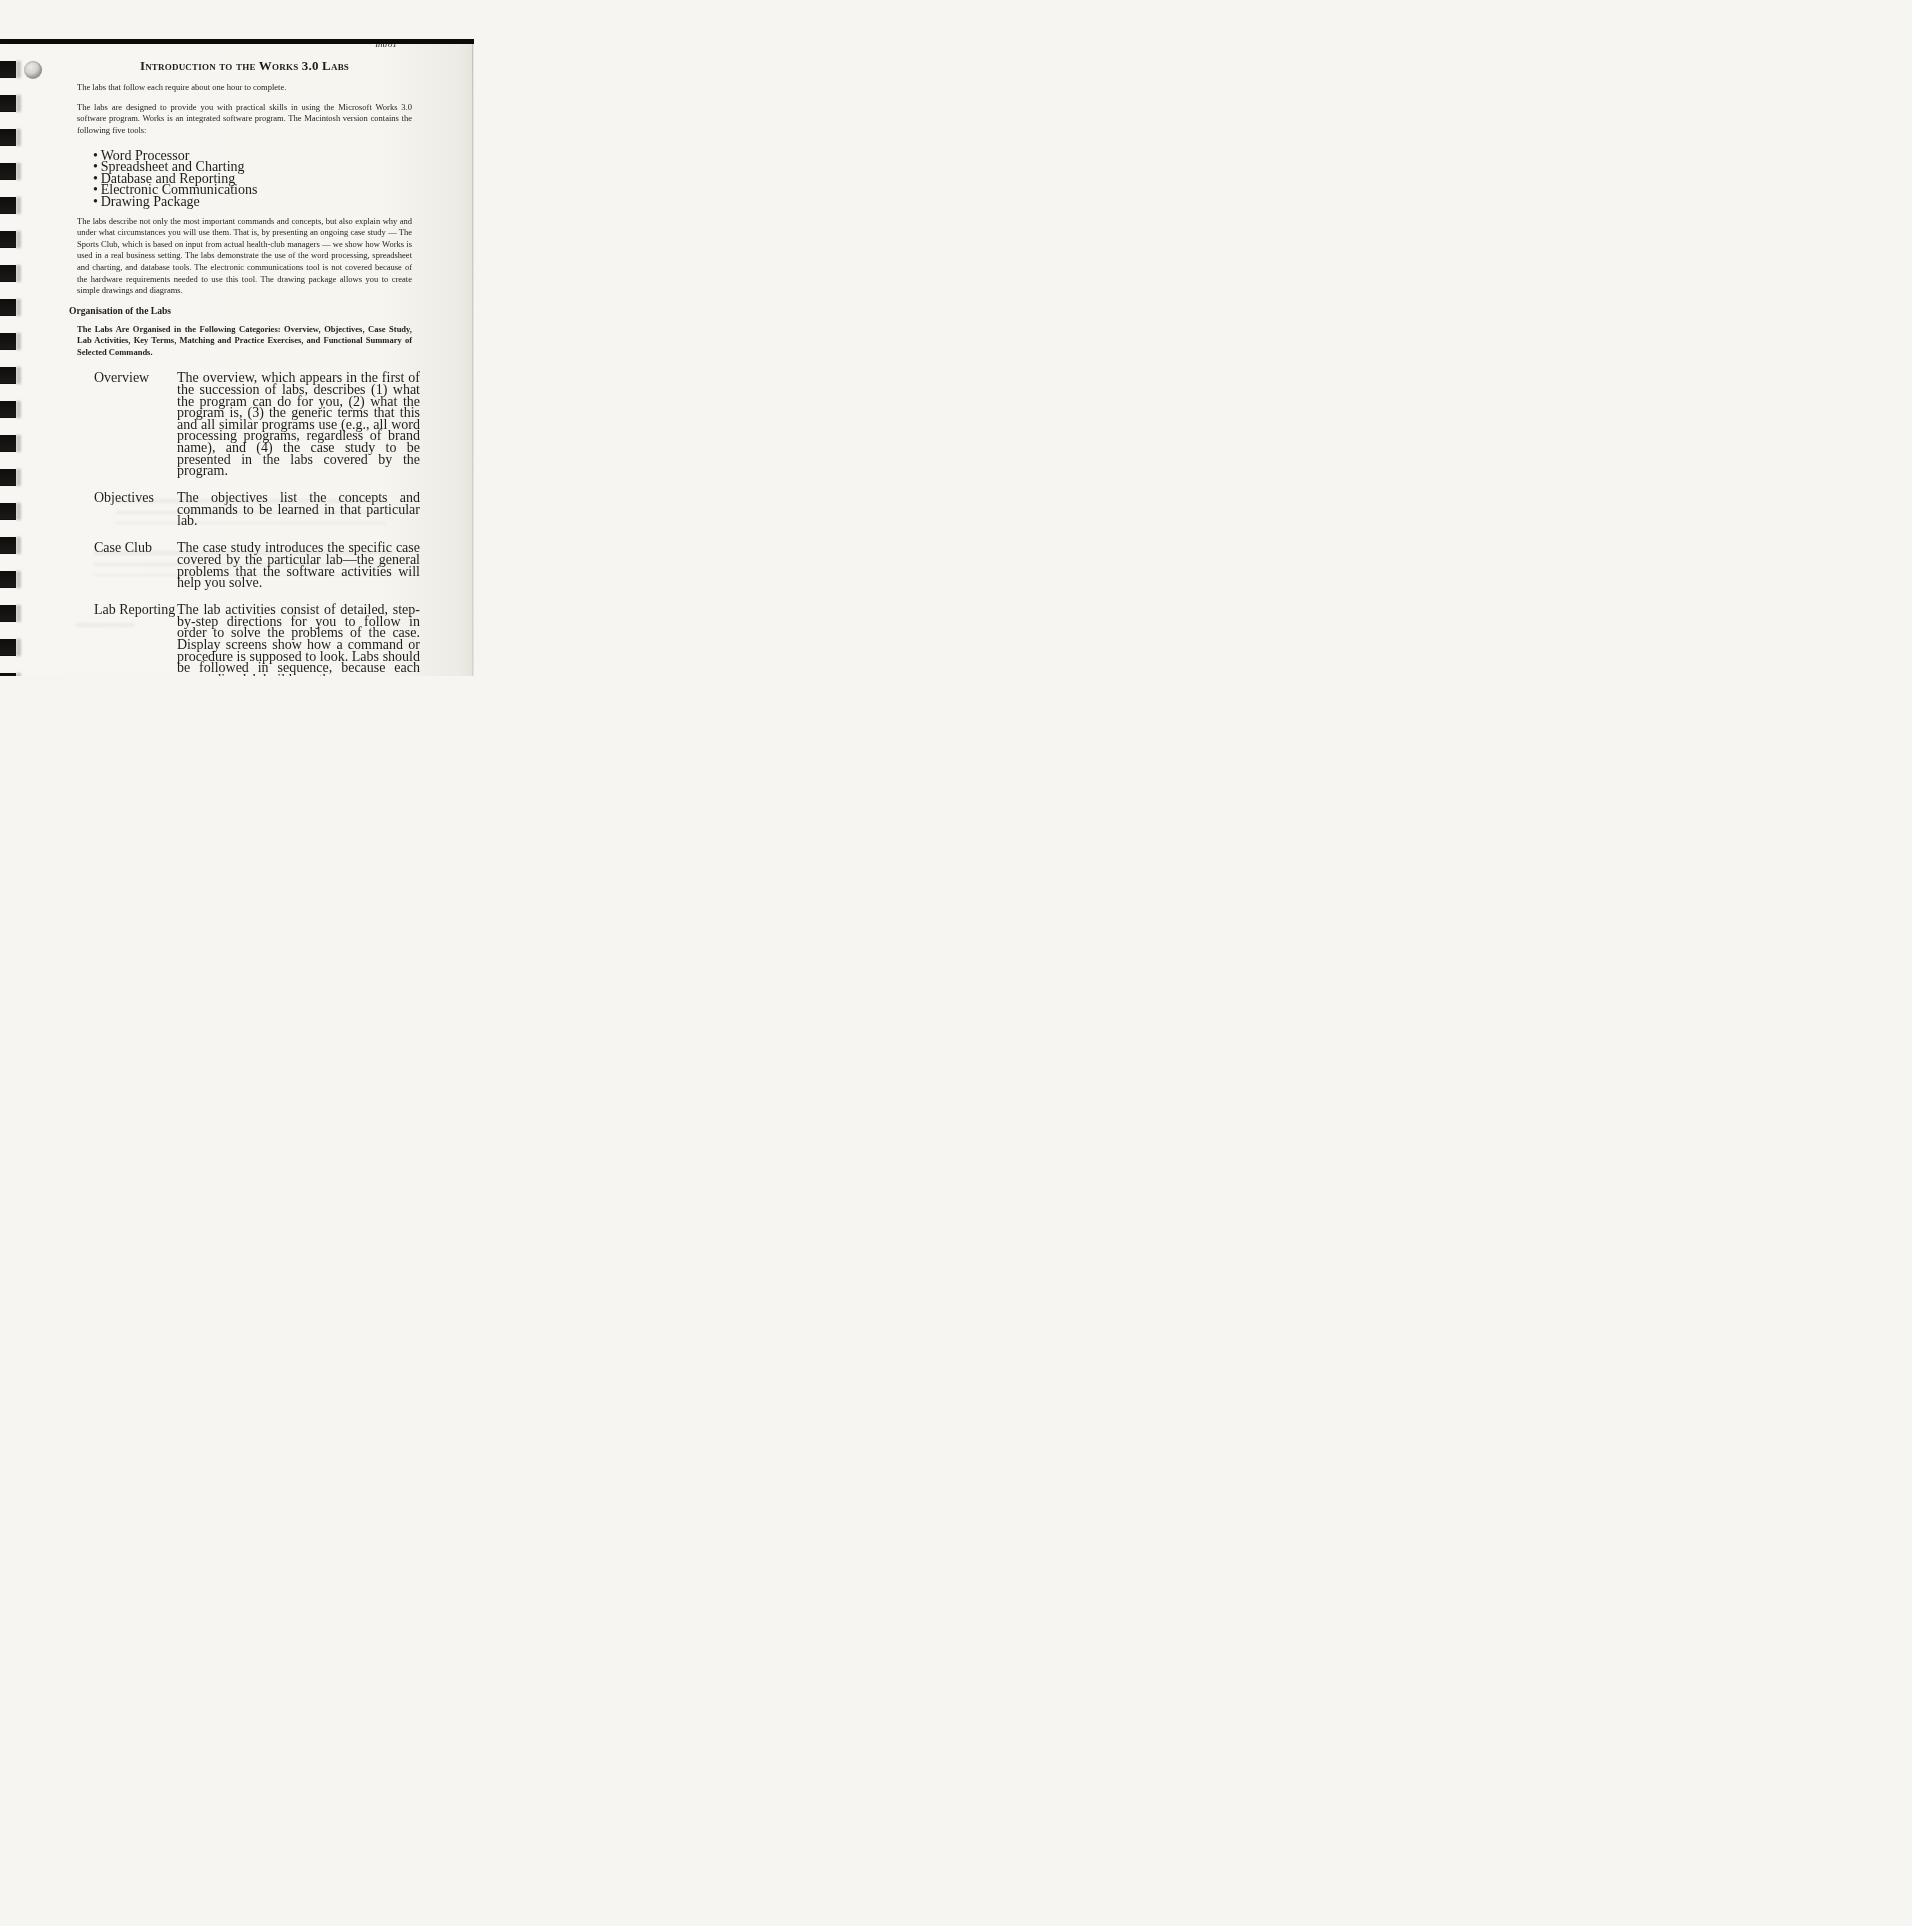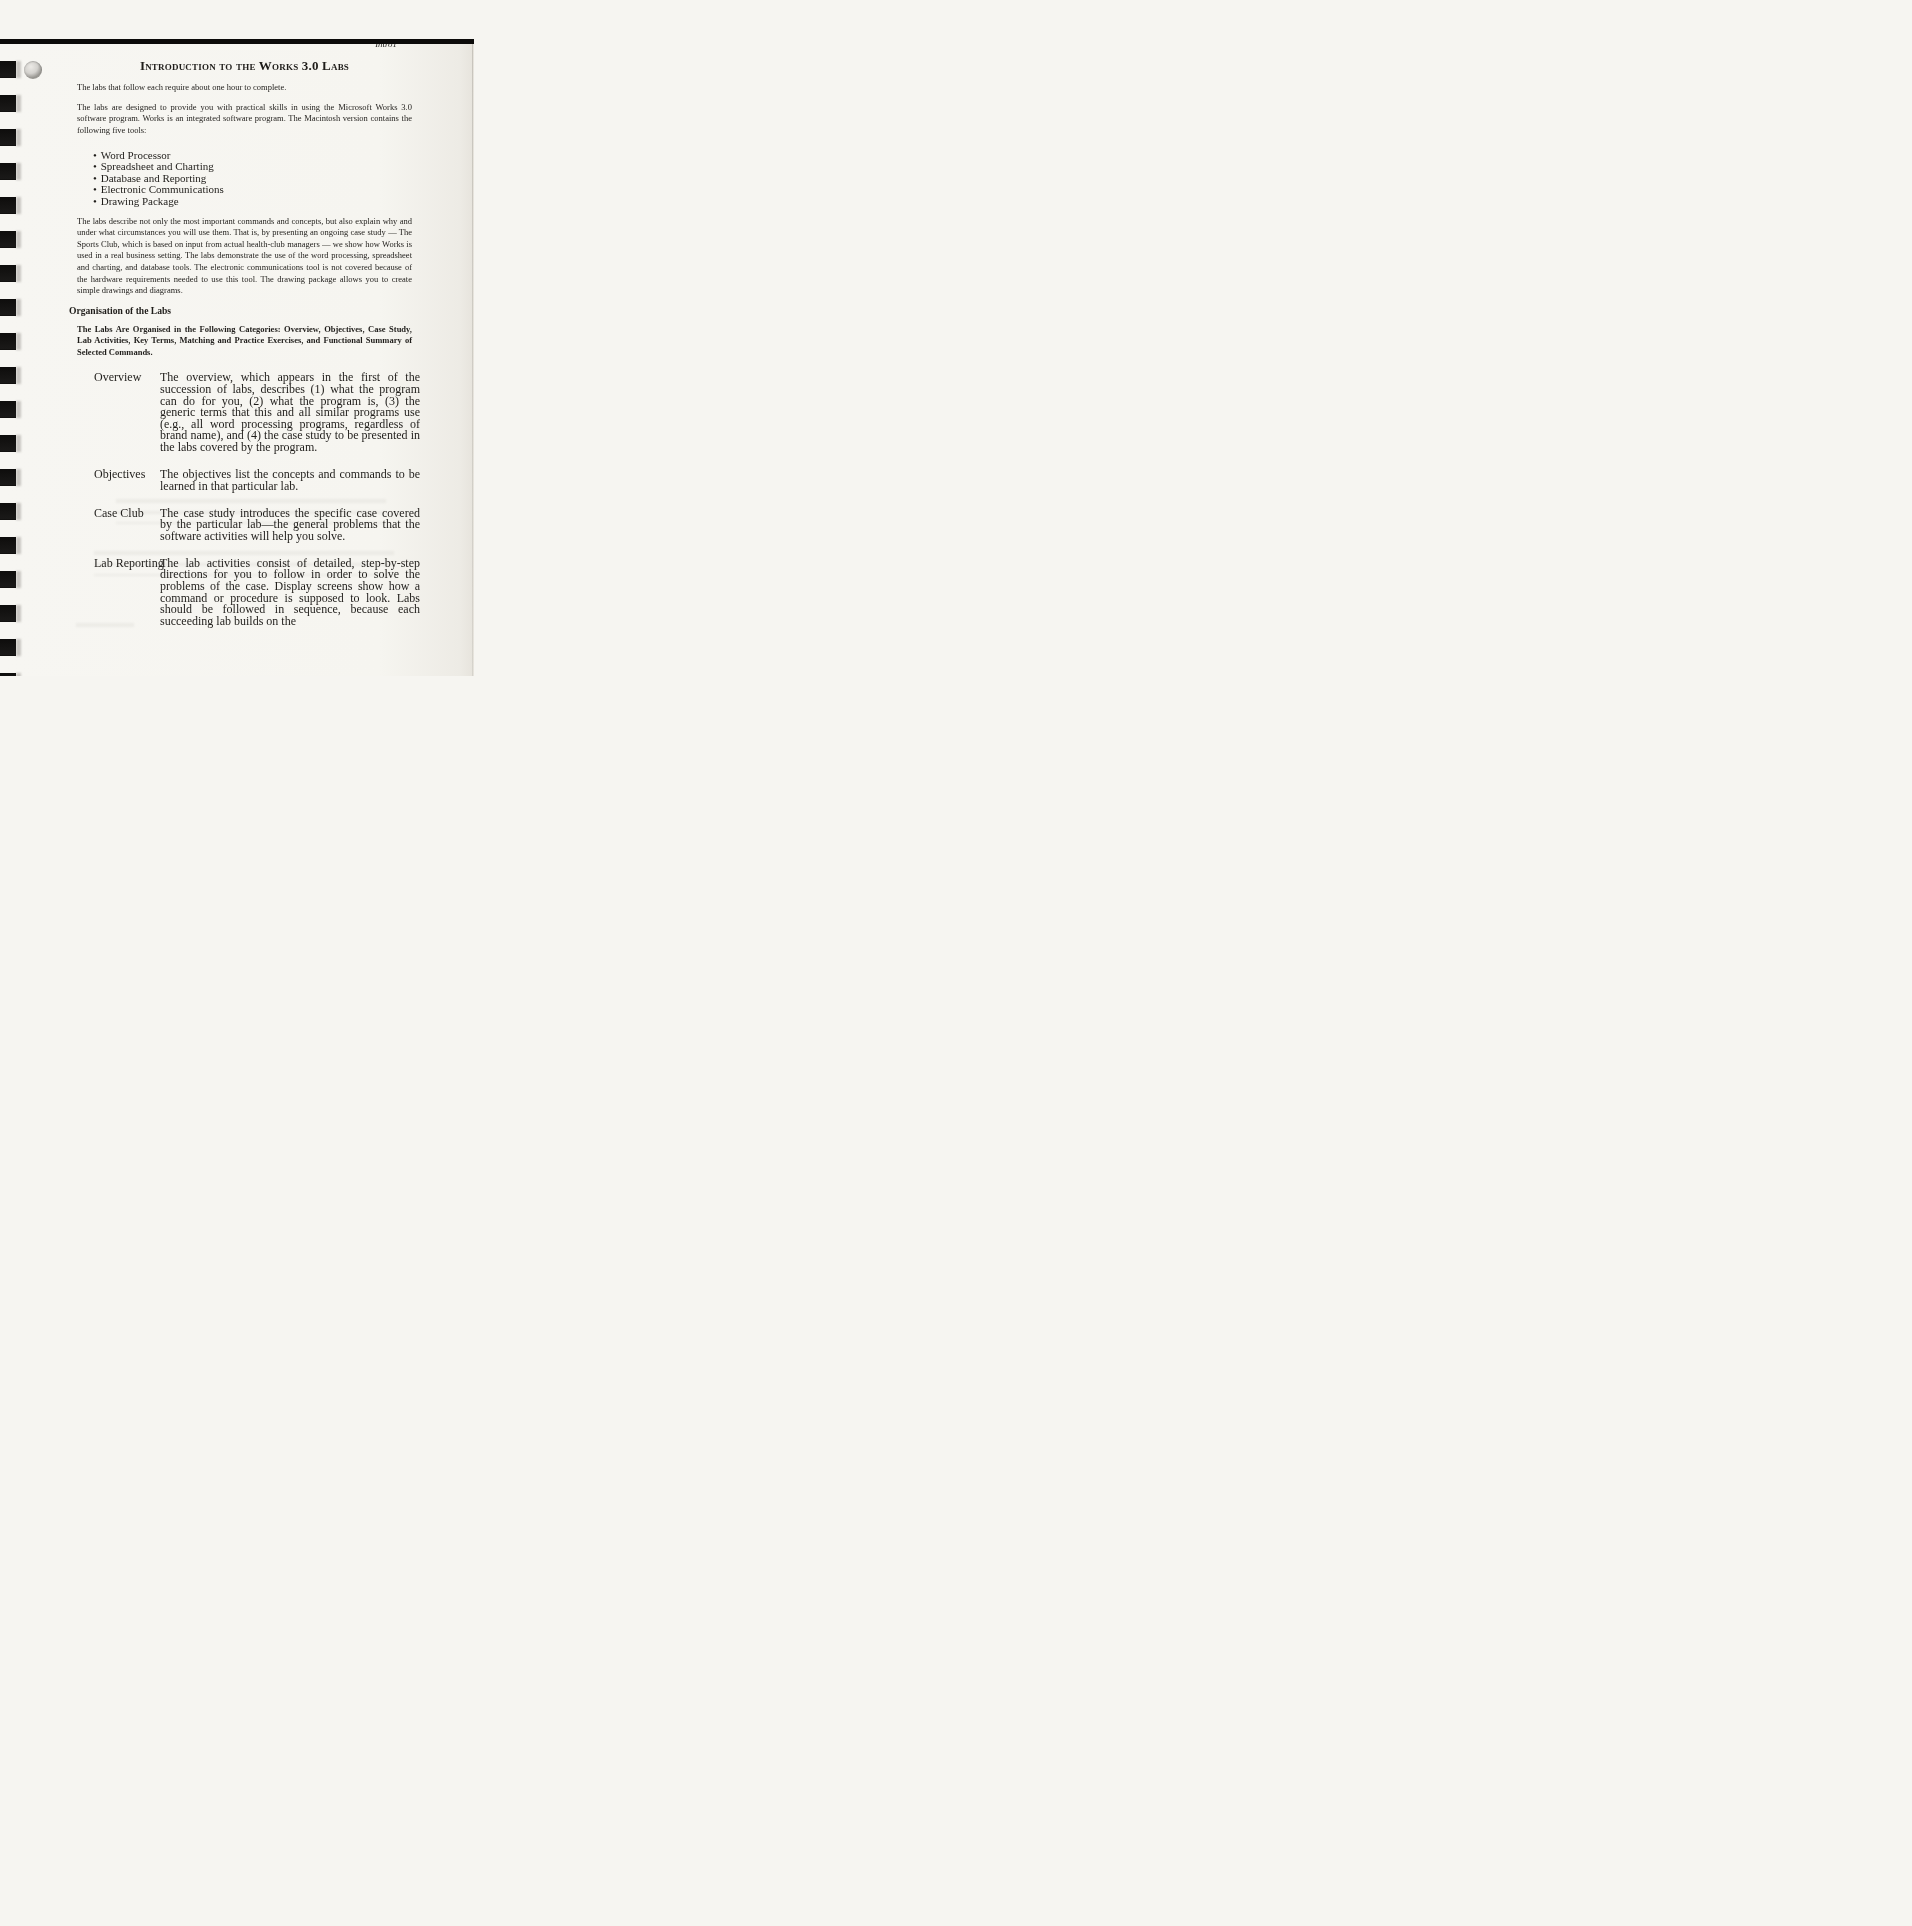--- a/index.html
+++ b/index.html
@@ -85,42 +85,42 @@
     font-size: 8.5px;
     line-height: 11.6px;
     text-align: justify;
   }
   .p1 { margin-top: 39px; }
   .p2 { margin-top: 10px; }
   ul.tools-list {
     margin: 13px 0 0 24px;
     padding: 0;
     list-style: none;
-    font-size: 11px;
+    font-size: 14px;
     line-height: 11.6px;
   }
   ul.tools-list li::before { content: "•"; display: inline-block; width: 7.7px; }
   .p3 { margin-top: 14.6px; }
   h2.section-heading {
     margin: 8px 0 0 0;
     font-size: 9.6px;
     font-weight: 700;
   }
   .section-intro {
     margin-top: 9.2px;
     font-weight: 700;
   }
   .definitions { margin-top: 14px; }
   .def-row {
     display: grid;
     grid-template-columns: 59px 1fr;
-    column-gap: 7px;
+    column-gap: 24px;
     margin-left: 25px;
     margin-bottom: 15.4px;
-    font-size: 12px;
+    font-size: 14px;
     line-height: 11.6px;
   }
   .def-term { white-space: nowrap; }
   .def-desc { text-align: justify; }
 </style>
 </head>
 <body>
 
 <div class="scan">
 

